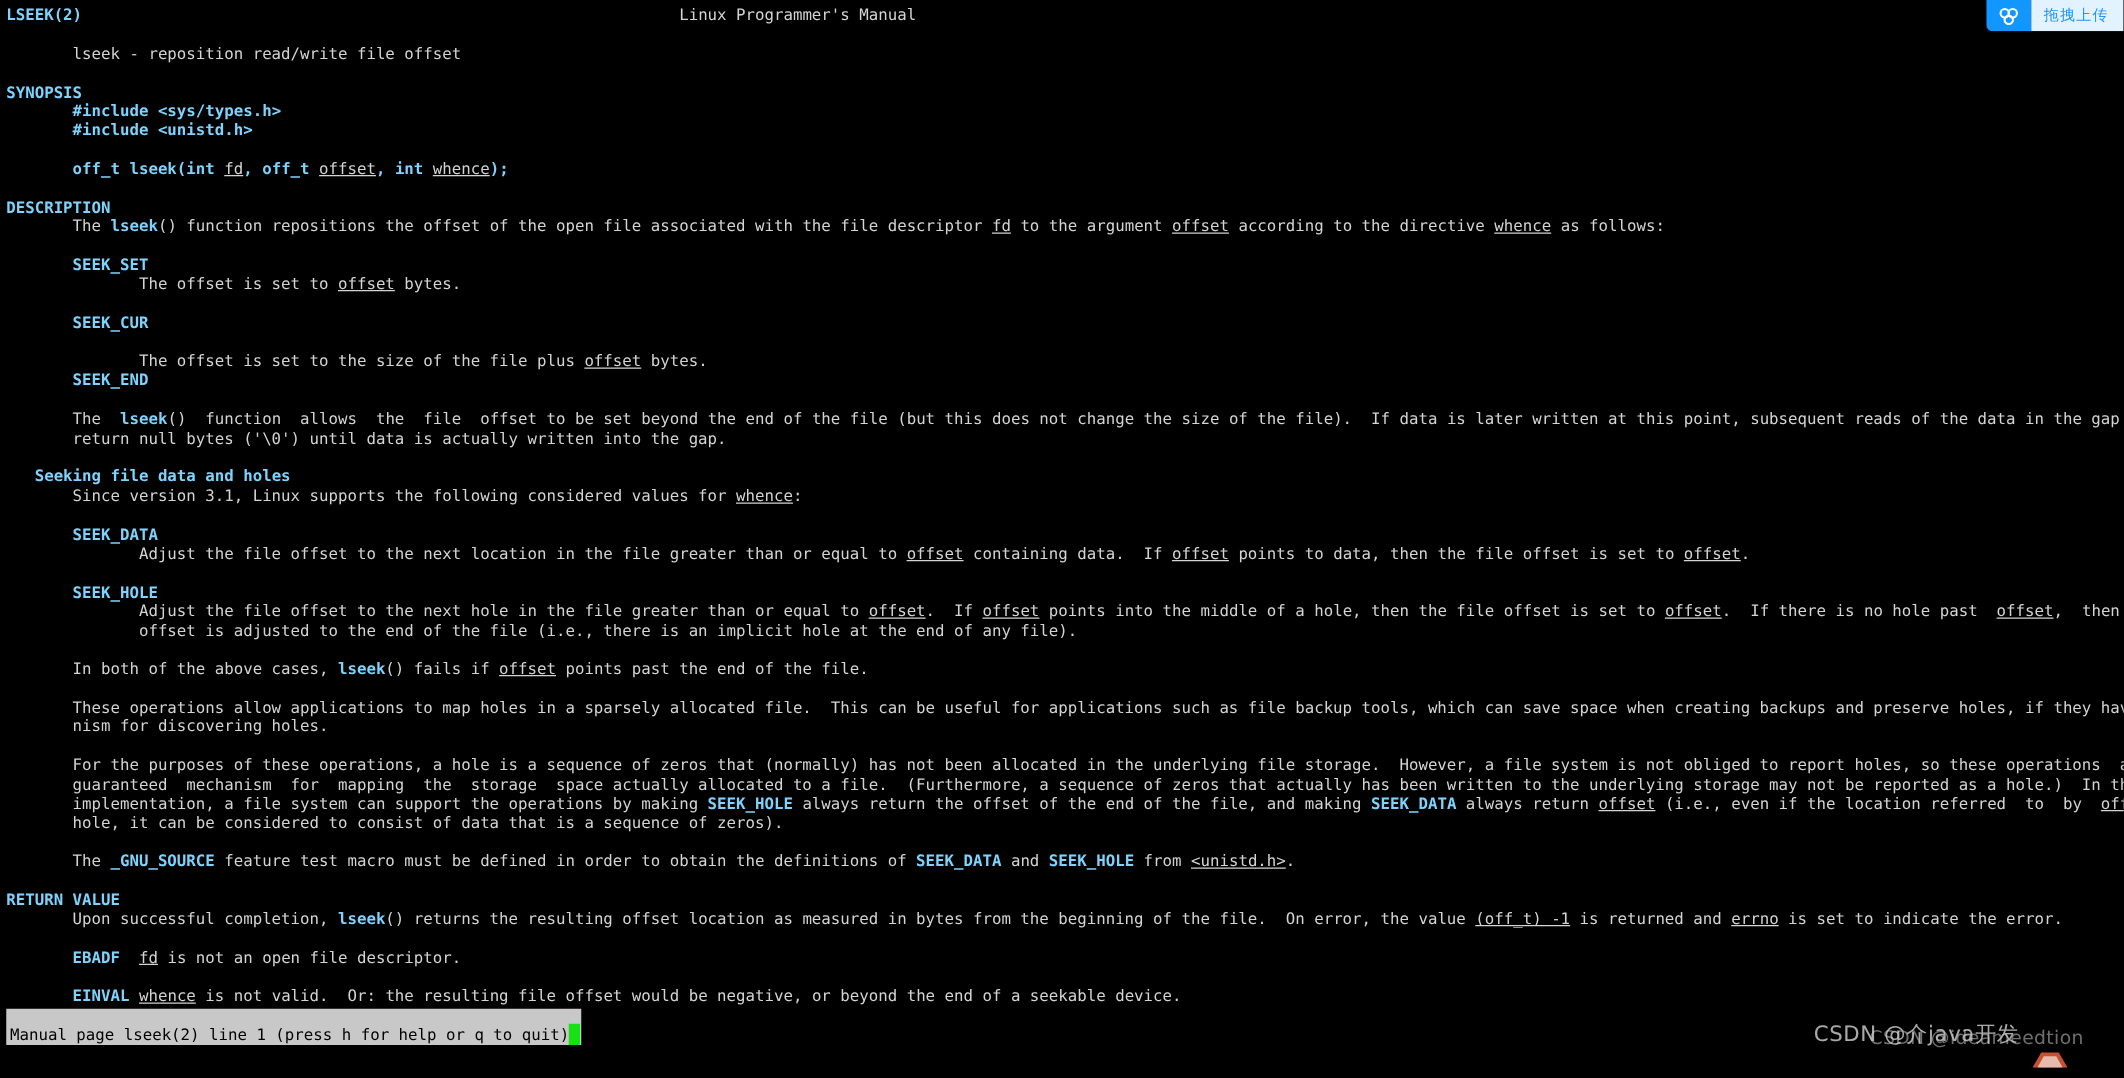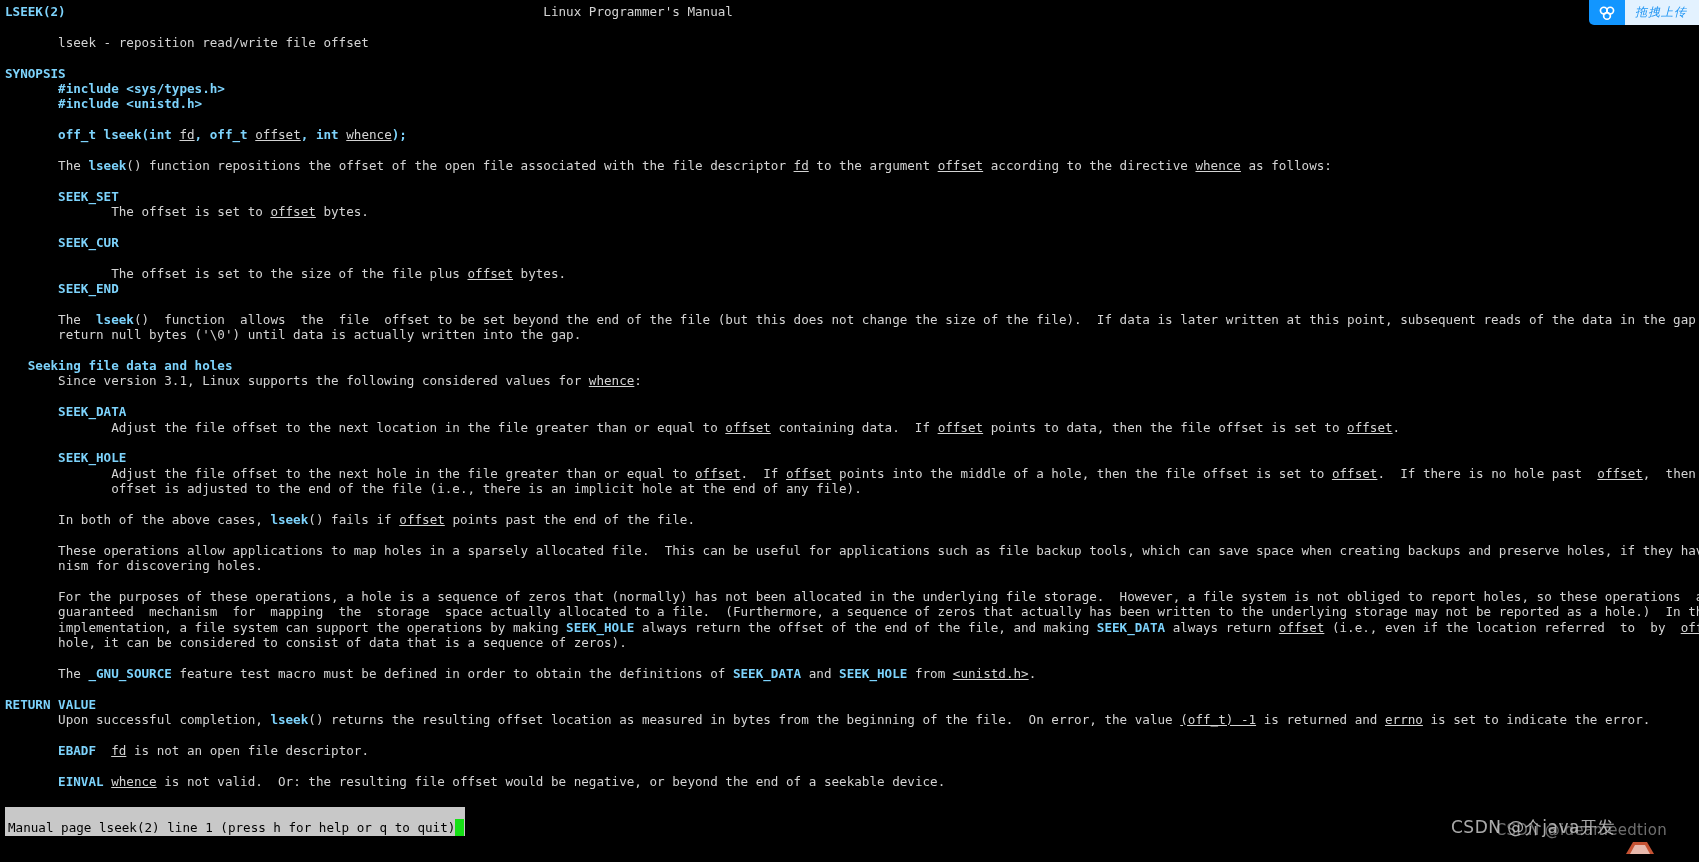--- a/index.html
+++ b/index.html
@@ -97,21 +97,20 @@
   #upload-label {
     background: #e3f2ff;
     color: #2196f3;
     font-family: "DejaVu Sans", "Liberation Sans", sans-serif;
     font-size: 12px;
     display: flex;
     align-items: center;
     padding: 0 12px 0 10px;
     white-space: nowrap;
     letter-spacing: 1px;
-    font-style: italic;
   }
 
   
   #watermark {
     position: absolute;
     right: 12px;
     bottom: 10px;
     width: 300px;
     height: 40px;
     pointer-events: none;
@@ -151,20 +150,21 @@
       <div class="man-line"><span class="b">LSEEK(2)</span><span>                                                               </span><span>Linux Programmer's Manual</span></div>
       <div class="man-line blank"> </div>
       <div class="man-line"><span>       lseek - reposition read/write file offset</span></div>
       <div class="man-line blank"> </div>
       <div class="man-line"><span class="b">SYNOPSIS</span></div>
       <div class="man-line"><span>       </span><span class="b">#include &lt;sys/types.h&gt;</span></div>
       <div class="man-line"><span>       </span><span class="b">#include &lt;unistd.h&gt;</span></div>
       <div class="man-line blank"> </div>
       <div class="man-line"><span>       </span><span class="b">off_t lseek(int </span><span class="u">fd</span><span class="b">, off_t </span><span class="u">offset</span><span class="b">, int </span><span class="u">whence</span><span class="b">);</span></div>
       <div class="man-line blank"> </div>
+      <div class="man-line"><span class="b">DESCRIPTION</span></div>
       <div class="man-line"><span>       The </span><span class="b">lseek</span><span>() function repositions the offset of the open file associated with the file descriptor </span><span class="u">fd</span><span> to the argument </span><span class="u">offset</span><span> according to the directive </span><span class="u">whence</span><span> as follows:</span></div>
       <div class="man-line blank"> </div>
       <div class="man-line"><span>       </span><span class="b">SEEK_SET</span></div>
       <div class="man-line"><span>              The offset is set to </span><span class="u">offset</span><span> bytes.</span></div>
       <div class="man-line blank"> </div>
       <div class="man-line"><span>       </span><span class="b">SEEK_CUR</span></div>
       <div class="man-line blank"> </div>
       <div class="man-line"><span>              The offset is set to the size of the file plus </span><span class="u">offset</span><span> bytes.</span></div>
       <div class="man-line"><span>       </span><span class="b">SEEK_END</span></div>
       <div class="man-line blank"> </div>

